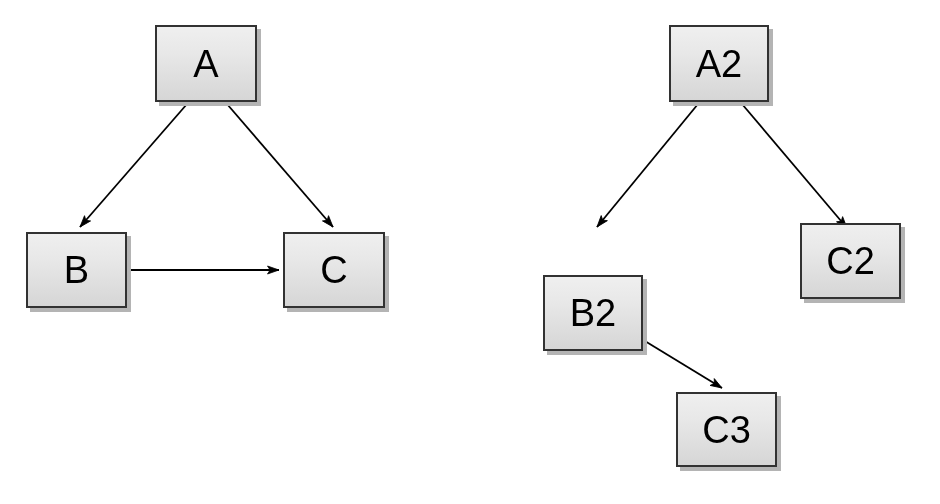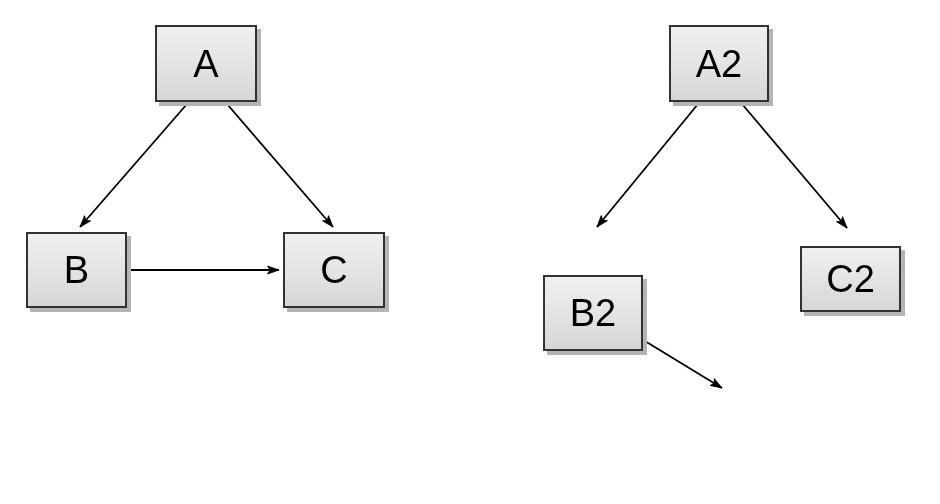--- a/index.html
+++ b/index.html
@@ -37,21 +37,21 @@
     color: #000000;
     line-height: 1;
     user-select: none;
   }
   
   #node-A  { left: 155px; top: 25px;  width: 102px; height: 77px; }
   #node-B  { left: 26px;  top: 232px; width: 101px; height: 76px; }
   #node-C  { left: 283px; top: 232px; width: 102px; height: 76px; }
   #node-A2 { left: 669px; top: 25px;  width: 100px; height: 77px; justify-content: center; }
   #node-B2 { left: 543px; top: 232px; width: 100px; height: 76px; margin-top: 43px; }
-  #node-C2 { left: 800px; top: 246px; width: 101px; height: 66px; }
+  #node-C2 { left: 800px; top: 223px; width: 101px; height: 76px; }
   #node-C3 { left: 676px; top: 392px; width: 101px; height: 75px; }
   .edge {
     stroke: #000000;
     stroke-width: 1.8;
     fill: none;
   }
 </style>
 </head>
 <body>
 
@@ -85,14 +85,17 @@
 
   <div class="node" id="node-A2">
     <span class="node-label">A2</span>
   </div>
   <div class="node" id="node-B2">
     <span class="node-label">B2</span>
   </div>
   <div class="node" id="node-C2">
     <span class="node-label">C2</span>
   </div>
+  <div class="node" id="node-C3">
+    <span class="node-label">C3</span>
+  </div>
 
 </div>
 
 </body></html>

